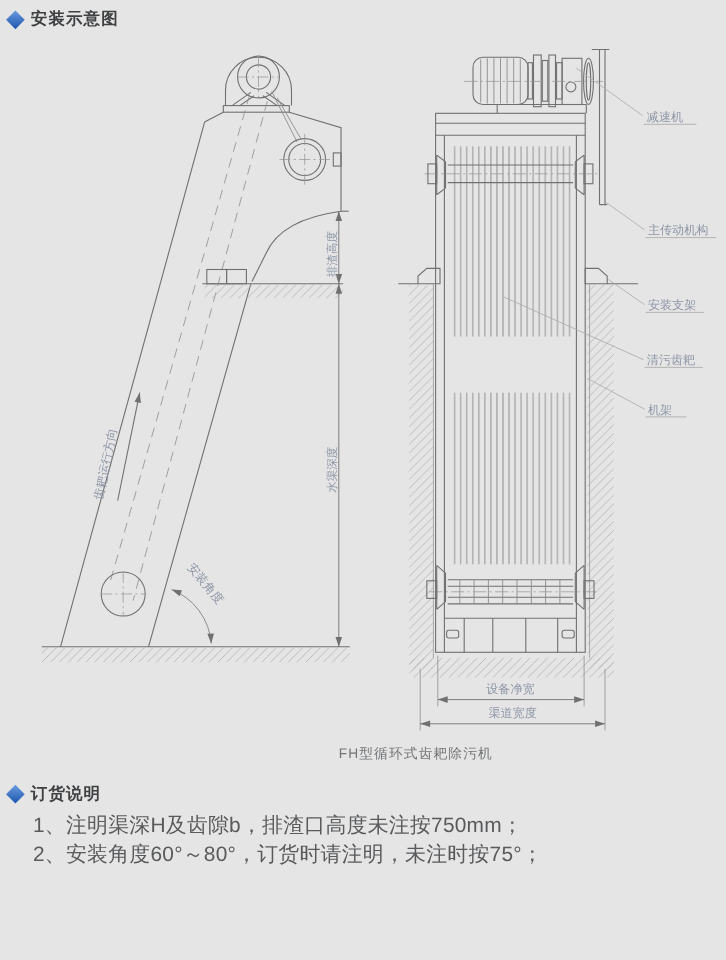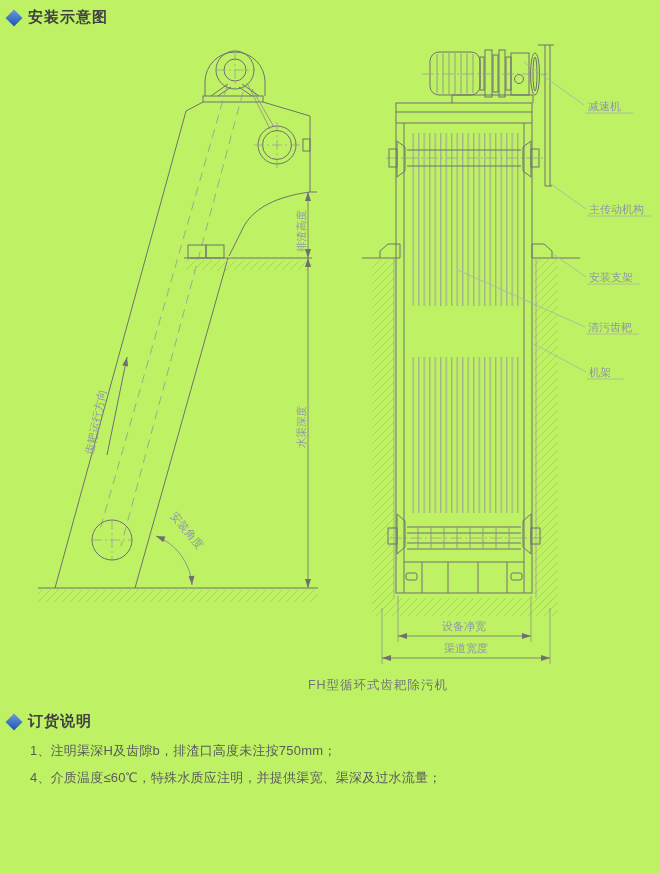--- a/index.html
+++ b/index.html
@@ -1,26 +1,26 @@
 <!DOCTYPE html>
 <html><head>
 <meta charset="utf-8">
 <style>
   html,body{margin:0;padding:0;}
   body{width:660px;height:873px;background:#ffffff;font-family:"Liberation Sans",sans-serif;position:relative;overflow:hidden;}
-  .page{position:absolute;inset:0;background:#bef264;}
+  .page{position:absolute;inset:0;background:#e5e5e5;}
   .section-header{position:absolute;left:8px;display:flex;align-items:center;gap:8px;}
   .diamond{width:12px;height:12px;transform:rotate(45deg);background:linear-gradient(135deg,#6b9ce0,#1c55ae);flex:0 0 auto;}
   .section-title{font-size:15px;font-weight:700;color:#3f4042;letter-spacing:1px;}
   #hdr-install{top:8px;}
   #hdr-order{top:712px;}
   svg{position:absolute;top:0;left:0;}
   .caption{position:absolute;top:677px;left:88px;width:580px;text-align:center;font-size:12.5px;color:#737577;letter-spacing:1px;}
   .order-items{position:absolute;top:737px;left:30px;width:620px;}
-  .order-item{font-size:13px;color:#595a5c;line-height:27px;white-space:nowrap;letter-spacing:0.2px;}
+  .order-item{font-size:19px;color:#595a5c;line-height:27px;white-space:nowrap;letter-spacing:0.2px;}
   .dwg-label{font-size:11px;fill:#8e96a6;}
   .dim-label{font-size:10.5px;fill:#8e96a6;}
 </style>
 </head>
 <body>
 
 <div class="page">
 
   <div class="section-header" id="hdr-install">
     <span class="diamond"></span>
@@ -203,16 +203,16 @@
 
   <div class="caption">FH型循环式齿耙除污机</div>
 
   <div class="section-header" id="hdr-order">
     <span class="diamond"></span>
     <span class="section-title">订货说明</span>
   </div>
 
   <div class="order-items">
     <div class="order-item">1、注明渠深H及齿隙b，排渣口高度未注按750mm；</div>
-    <div class="order-item">4、介质温度≤60℃，特殊水质应注明，并提供渠宽、渠深及过水流量；</div>
+    <div class="order-item">2、安装角度60°～80°，订货时请注明，未注时按75°；</div>
   </div>
 
 </div>
 
 </body></html>

